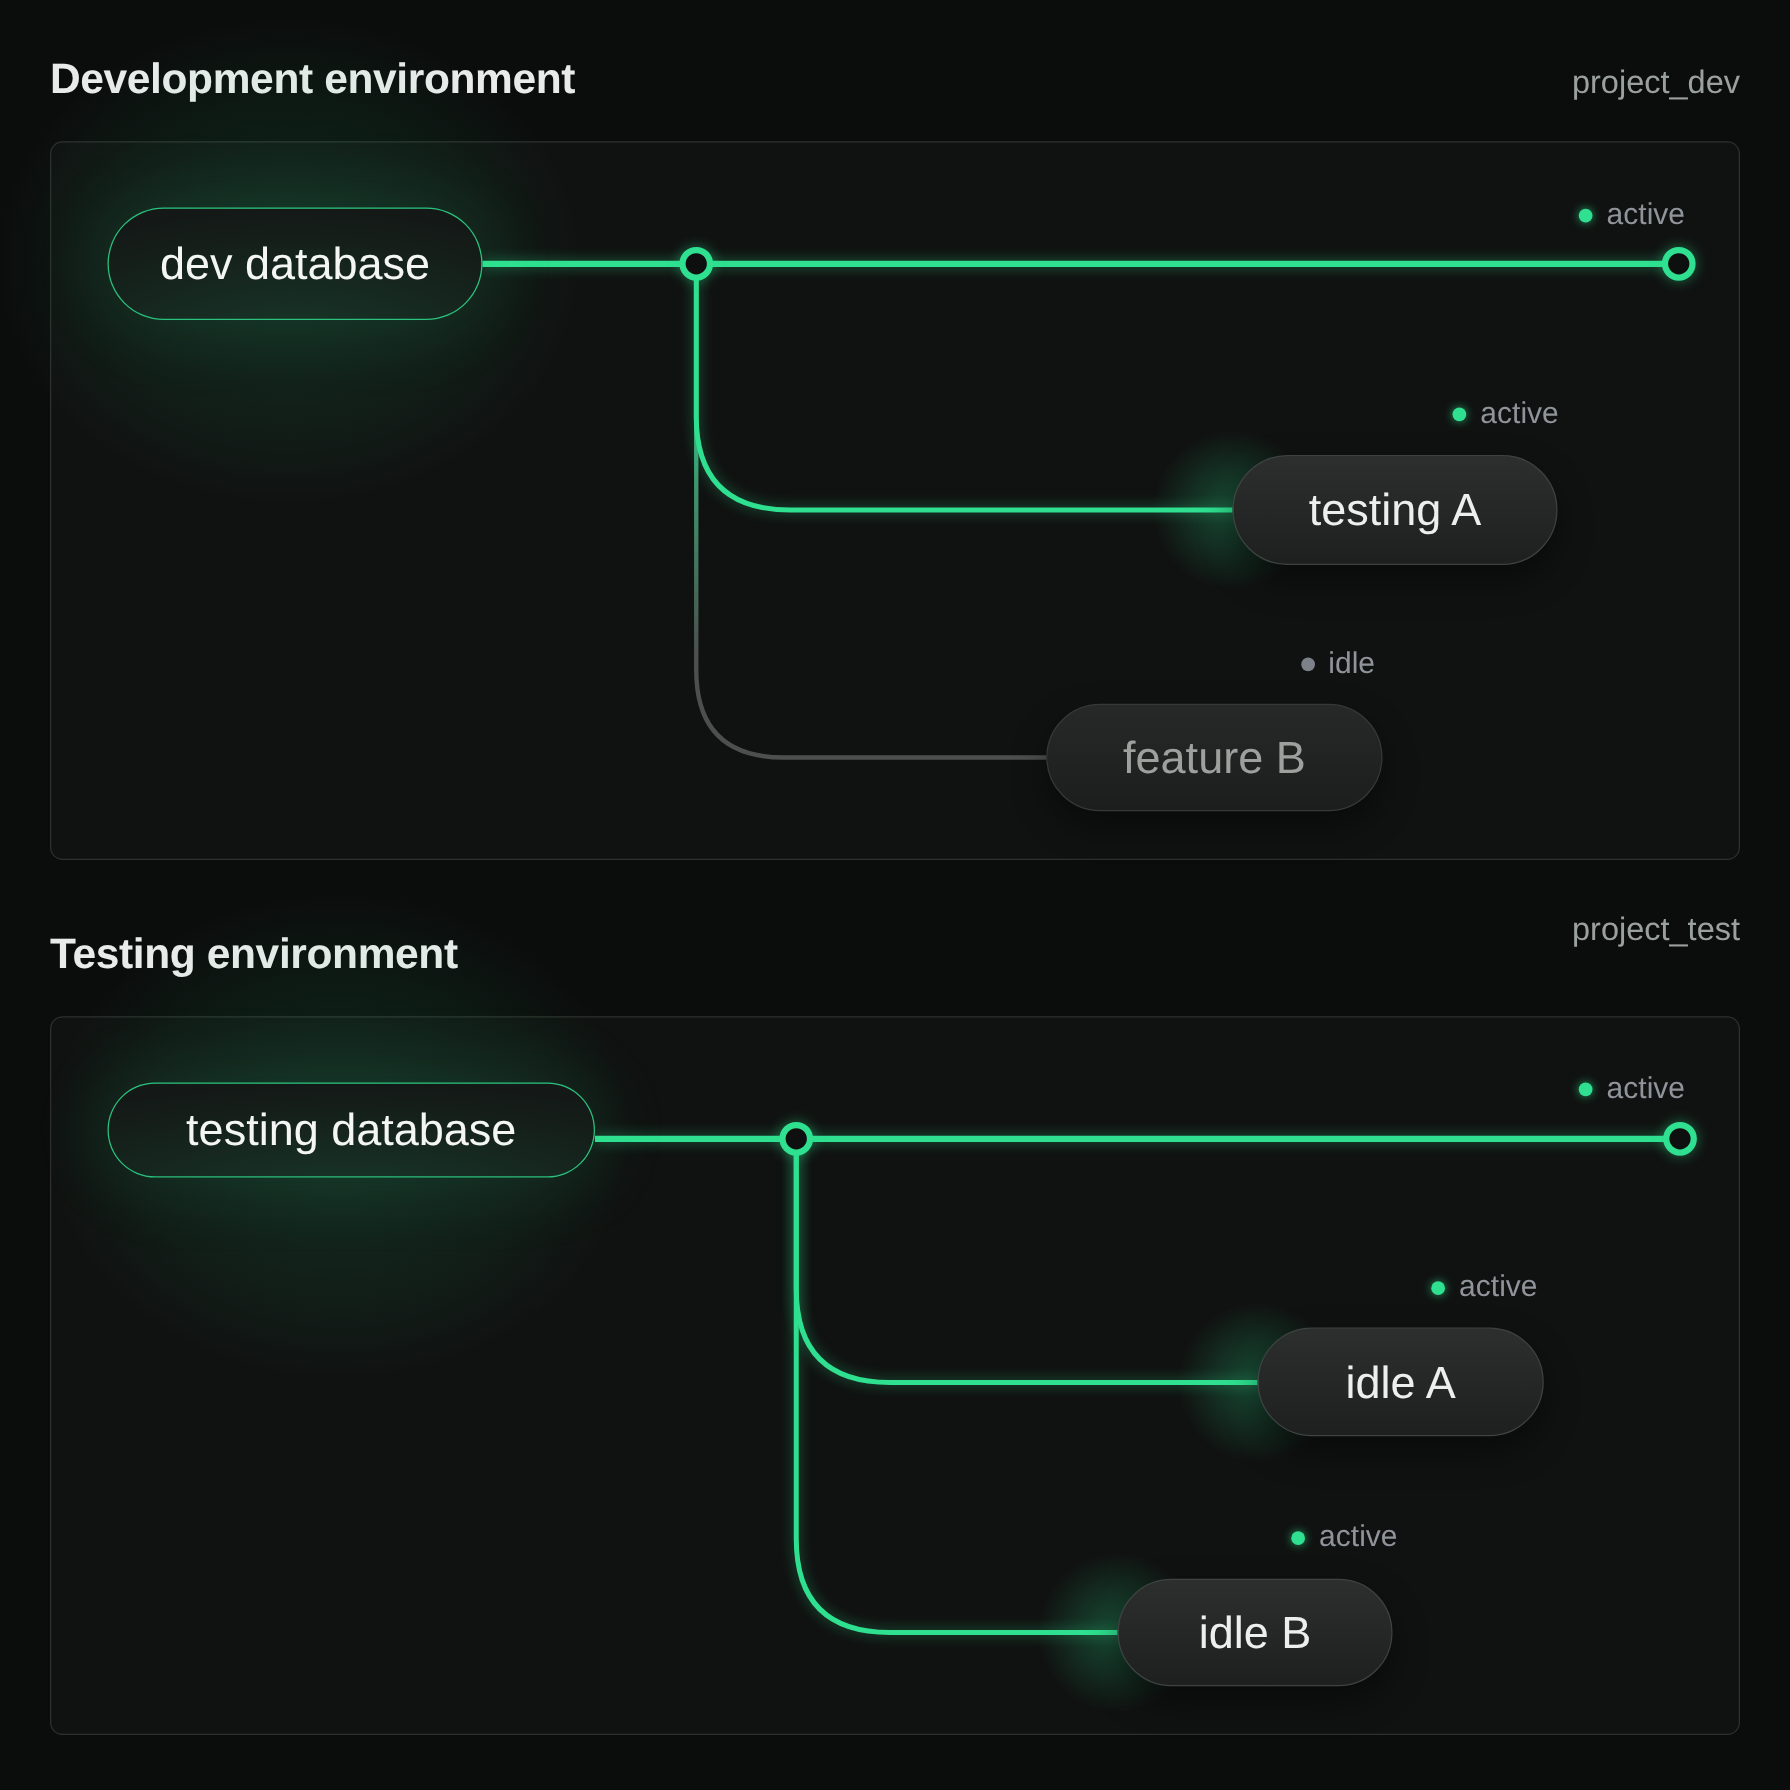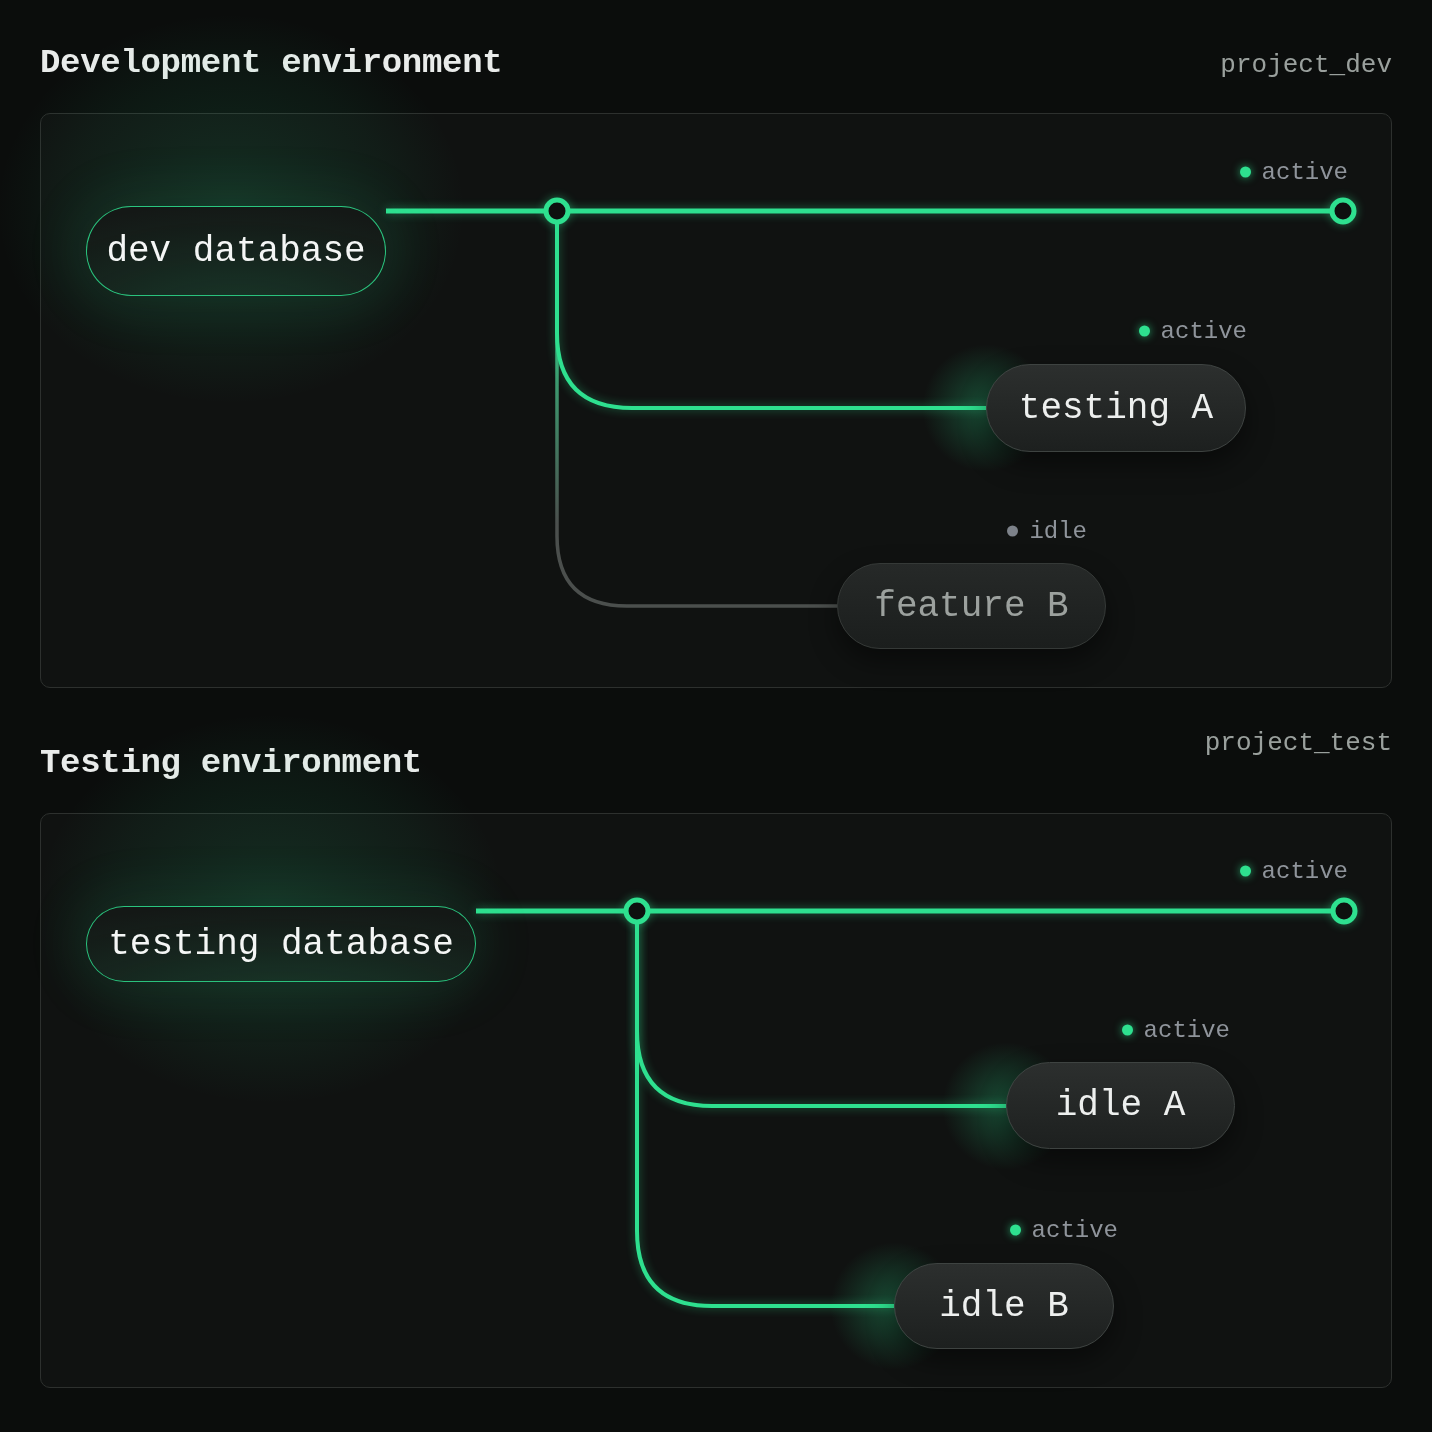--- a/index.html
+++ b/index.html
@@ -1,20 +1,20 @@
 <!DOCTYPE html>
 <html><head>
 <meta charset="utf-8">
 <style>
   * { margin:0; padding:0; box-sizing:border-box; }
   html,body { background:#0b0d0c; }
   .stage {
     position:relative; width:1432px; height:1432px;
     background:#0b0d0c; overflow:hidden;
-    font-family:Liberation Mono, monospace;
+    font-family:Liberation Sans, sans-serif;
     padding-left:20px;
   }
   .section-title {
     position:absolute; left:40px;
     font-size:34px; font-weight:600; letter-spacing:-0.3px;
     color:#e9ebea;
   }
   .project-label {
     position:absolute; right:40px;
     font-size:26px; font-weight:400; color:#9aa09d;
@@ -32,21 +32,20 @@
     border-radius:999px; font-size:36px; font-weight:400; color:#eff1f0;
     white-space:nowrap;
   }
   .pill.db {
     border:1.5px solid rgba(46,224,143,0.85);
     background:
       radial-gradient(130% 180% at 50% 125%, rgba(46,224,143,0.16), rgba(46,224,143,0.03) 55%, rgba(0,0,0,0) 72%),
       #141816;
     box-shadow: 0 0 60px 8px rgba(46,224,143,0.10);
     color:#f4f6f5;
-    margin-top:40px;
   }
   .pill.branch {
     border:1.5px solid #3e4341;
     background: linear-gradient(180deg, #2c2f2e 0%, #1d201f 100%);
     box-shadow: 0 12px 28px rgba(0,0,0,0.45);
     color:#edefee;
   }
   .pill.idle {
     border-color:#353937;
     background: linear-gradient(180deg, #262928 0%, #1b1e1d 100%);
@@ -108,21 +107,21 @@
     </div>
 
     <div class="status" style="right:144px; top:217px">
       <span class="dot active"></span>
       <span>active</span>
     </div>
     <div class="pill branch" style="left:945px; top:250px; width:260px; height:88px">
       <span>testing A</span>
     </div>
 
-    <div class="status" style="right:304px; top:417px">
+    <div class="status" style="right:291px; top:417px">
       <span class="dot idle"></span>
       <span>idle</span>
     </div>
     <div class="pill branch idle" style="left:796px; top:449px; width:269px; height:86px">
       <span>feature B</span>
     </div>
   </div>
 
   <div class="section-title" style="top:744px">Testing environment</div>
   <div class="project-label" style="top:728px">project_test</div>

